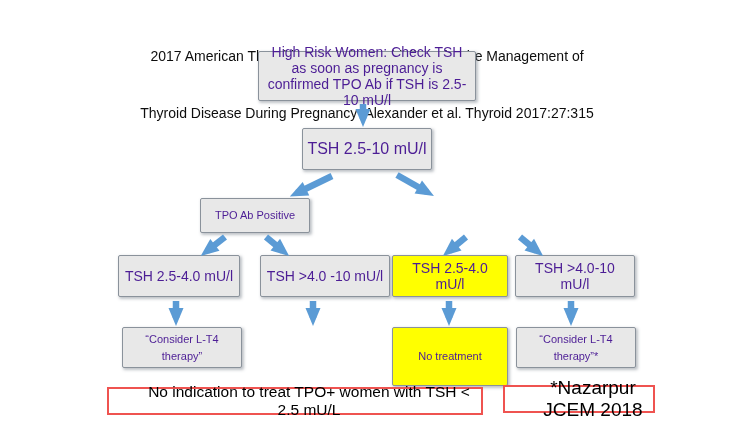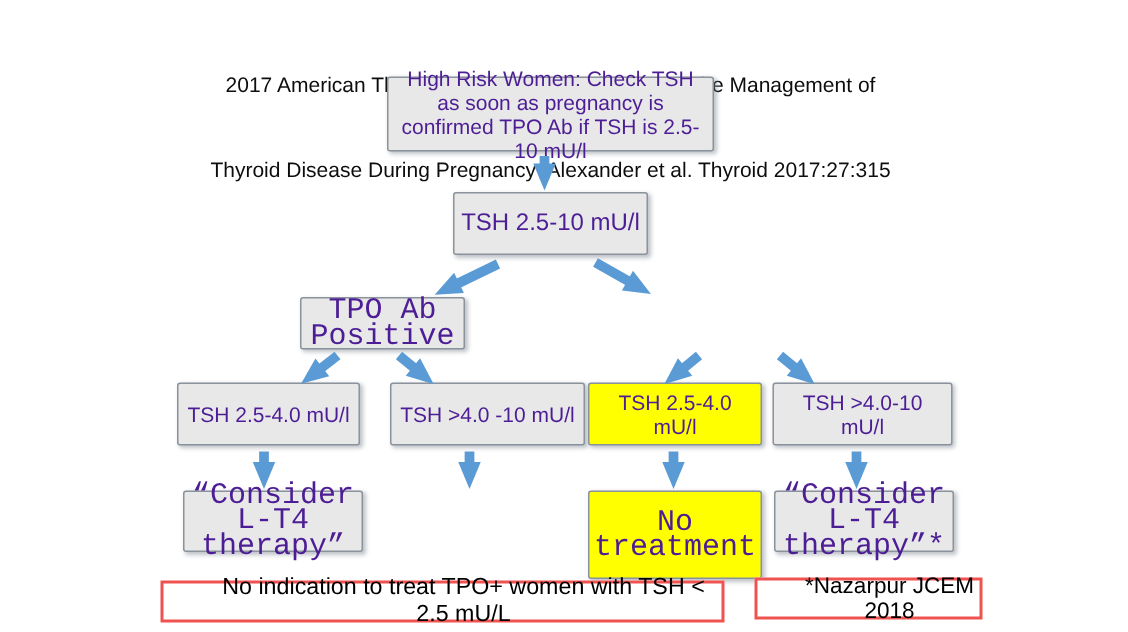--- a/index.html
+++ b/index.html
@@ -14,21 +14,21 @@
   }
   .node{
     position:absolute;display:flex;align-items:center;justify-content:center;
     text-align:center;box-sizing:border-box;
     background:var(--box-fill);border:1.5px solid var(--box-border);
     border-radius:2px;box-shadow:1.5px 1.5px 3px rgba(110,120,130,.45);
     font-size:14px;line-height:16px;padding:2px 4px;color:#4c1d95;
     white-space:pre-wrap;
   }
   .node.big{font-size:16px;}
-  .node.md{font-size:20px;line-height:17px;font-family:Liberation Mono, monospace;}
+  .node.md{font-size:11px;line-height:17px;}
   .node.yellow{background:var(--highlight-fill);}
   .note{
     position:absolute;display:flex;align-items:center;justify-content:center;
     text-align:center;box-sizing:border-box;background:#ffffff;
     border:2px solid var(--footnote-border);box-shadow:none;border-radius:0;
     color:#000;
     padding-left:28px;
   }
   #arrows{position:absolute;left:0;top:0;pointer-events:none;}
   #arrows line{stroke:var(--arrow);stroke-width:6.5;}
@@ -61,21 +61,21 @@
 
   <div class="node md" style="left:122px;top:327px;width:120px;height:41px;">“Consider L-T4 therapy”</div>
 
 
   <div class="node md yellow" style="left:392px;top:327px;width:116px;height:59px;">No treatment</div>
 
   <div class="node md" style="left:516px;top:327px;width:120px;height:41px;">“Consider L-T4 therapy”*</div>
 
   <div class="note" style="left:107px;top:387px;width:376px;height:28px;font-size:15.5px;">No indication to treat TPO+ women with TSH &lt; 2.5 mU/L</div>
 
-  <div class="note" style="left:503px;top:385px;width:152px;height:28px;font-size:15px;">*Nazarpur JCEM 2018</div>
+  <div class="note" style="left:503px;top:385px;width:152px;height:28px;font-size:19px;">*Nazarpur JCEM 2018</div>
 
   <svg id="arrows" width="752" height="421" viewBox="0 0 752 421">
     <defs>
       <marker id="ah" markerUnits="userSpaceOnUse" markerWidth="20" markerHeight="20" refX="11" refY="10" orient="auto">
         <path d="M1,2.5 L19,10 L1,17.5 Z"></path>
       </marker>
     </defs>
     <line x1="363" y1="104" x2="363" y2="119" marker-end="url(#ah)"></line>
     <line x1="332" y1="176" x2="297" y2="193" marker-end="url(#ah)"></line>
     <line x1="397" y1="175" x2="427" y2="192" marker-end="url(#ah)"></line>

